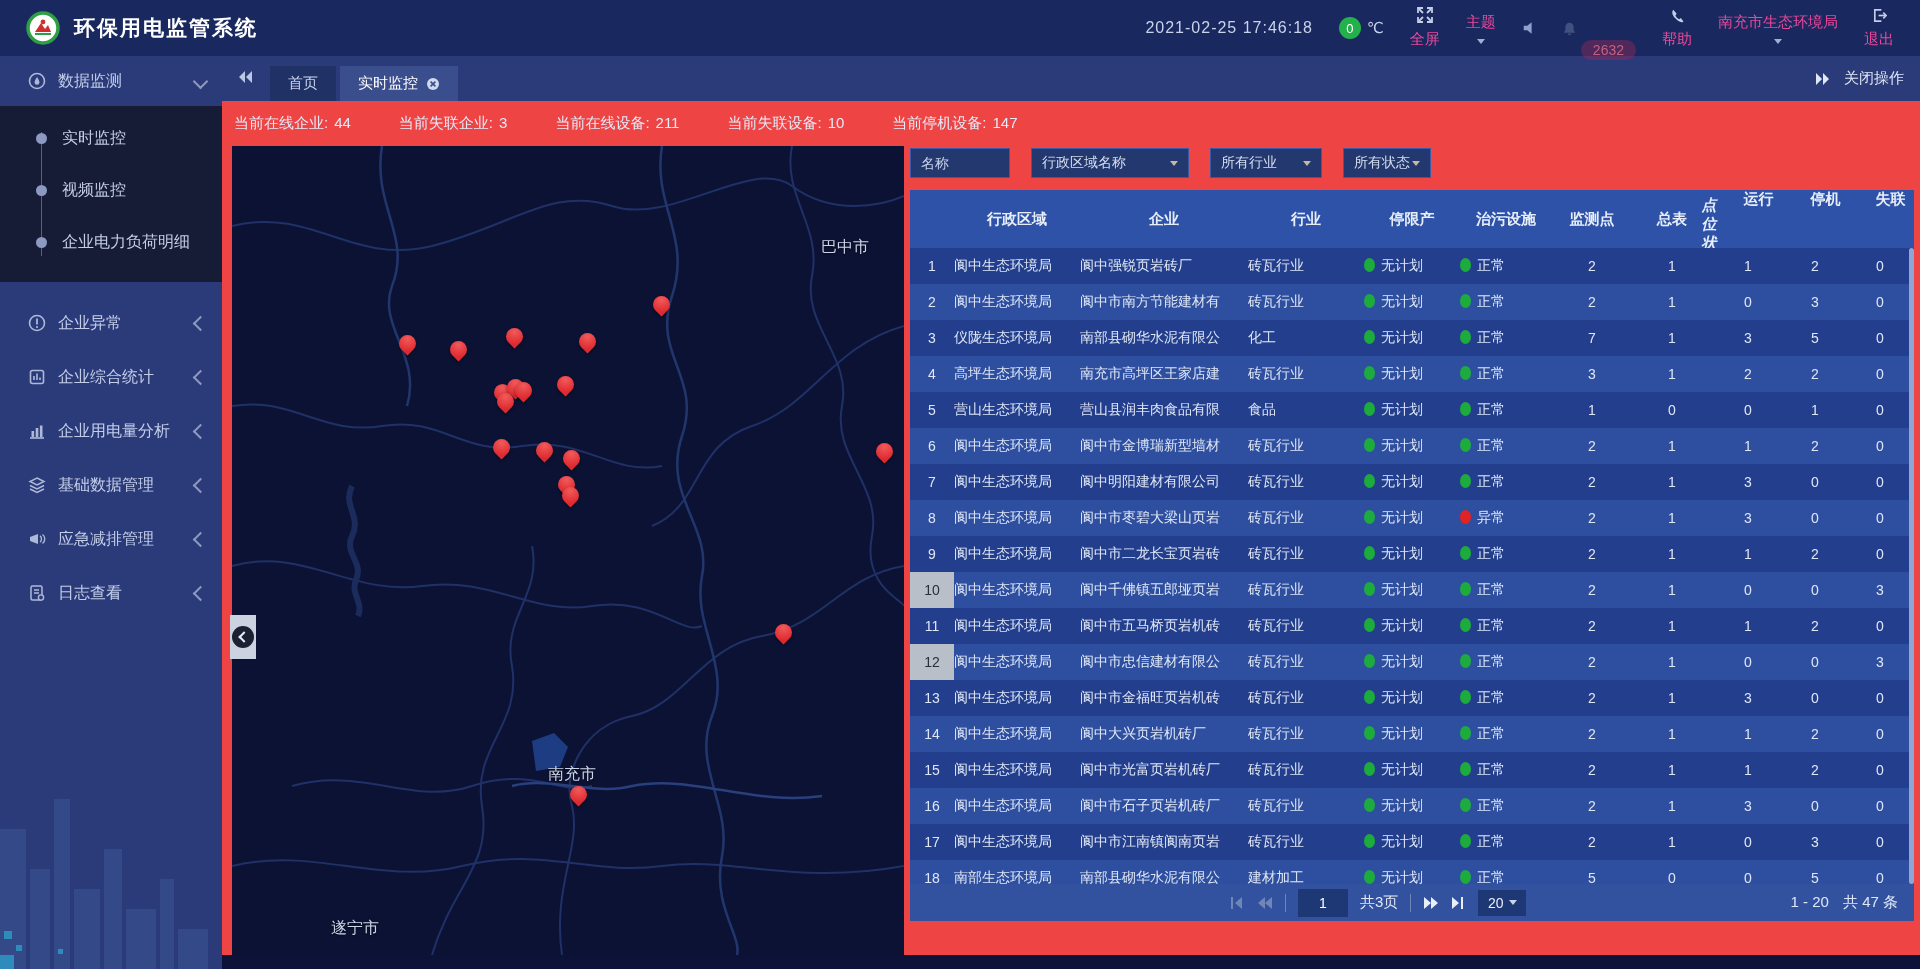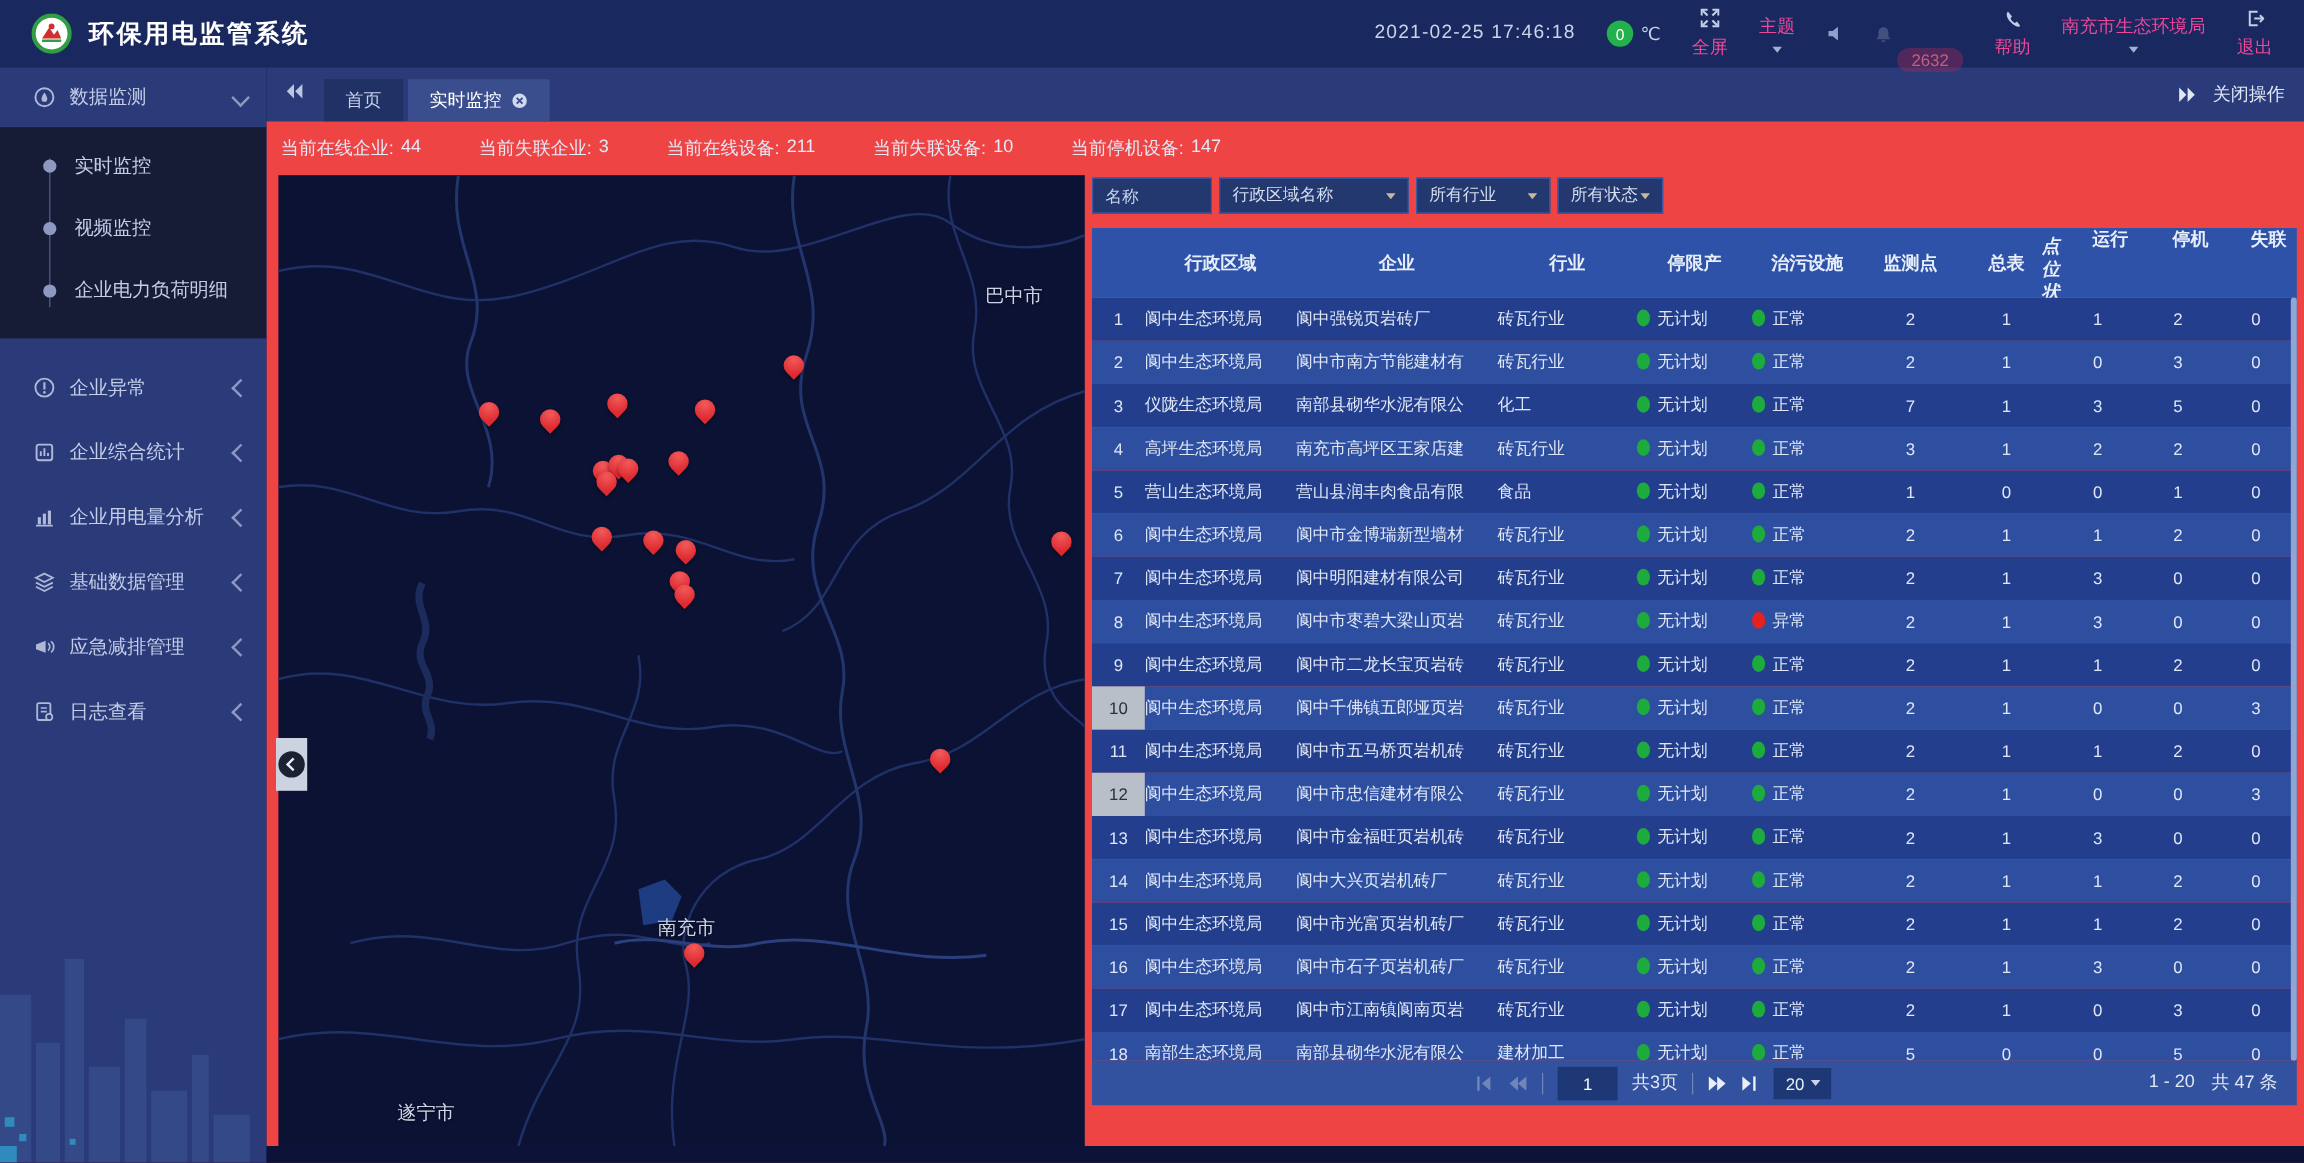--- a/index.html
+++ b/index.html
@@ -64,21 +64,21 @@
   .pin{position:absolute;width:17px;height:17px;border-radius:50% 50% 0 50%;transform:rotate(45deg);
        background:radial-gradient(circle at 30% 30%,#f25a5a,#dd2a30 75%);box-shadow:1px 1px 3px rgba(0,0,0,.45);cursor:pointer;}
   .city{position:absolute;color:#cdd6e8;font-size:16px;text-shadow:0 1px 2px rgba(0,0,0,.6);transform:translate(-50%,-50%);white-space:nowrap;}
   .map-collapse{position:absolute;left:-2px;top:469px;width:26px;height:44px;background:#ccd3e0;
                 display:flex;align-items:center;justify-content:center;cursor:pointer;}
   .map-collapse .circ{width:22px;height:22px;border-radius:50%;background:#1b2133;display:flex;align-items:center;justify-content:center;}
   .map-collapse .chev{width:6px;height:6px;border-color:#e8eef8;margin-left:2px;}
 
   
   .rpanel{position:absolute;left:688px;top:45px;width:1004px;height:810px;}
-  .filters{position:absolute;left:0;top:2px;height:30px;display:flex;gap:6px;}
+  .filters{position:absolute;left:0;top:2px;height:30px;display:flex;gap:21px;}
   .f-input{width:100px;height:30px;background:#22386f;border:1px solid #3c59a8;color:#e8eef8;
            font-size:14px;padding:0 10px;box-sizing:border-box;outline:none;}
   .f-input::placeholder{color:#c9d3ea;}
   .f-select{height:30px;background:#22386f;border:1px solid #3c59a8;color:#d5ddef;font-size:14px;
             display:flex;align-items:center;padding:0 10px;box-sizing:border-box;cursor:pointer;}
   .f-select .caret-down{margin-left:auto;border-top-color:#c9b99a;}
   .fw-region{width:158px;} .fw-industry{width:112px;} .fw-status{width:88px;}
 
   .table{position:absolute;left:0;top:44px;width:1004px;}
   .thead{position:relative;height:58px;background:#2d52a8;color:#e8eef9;font-size:15px;display:flex;align-items:center;}

